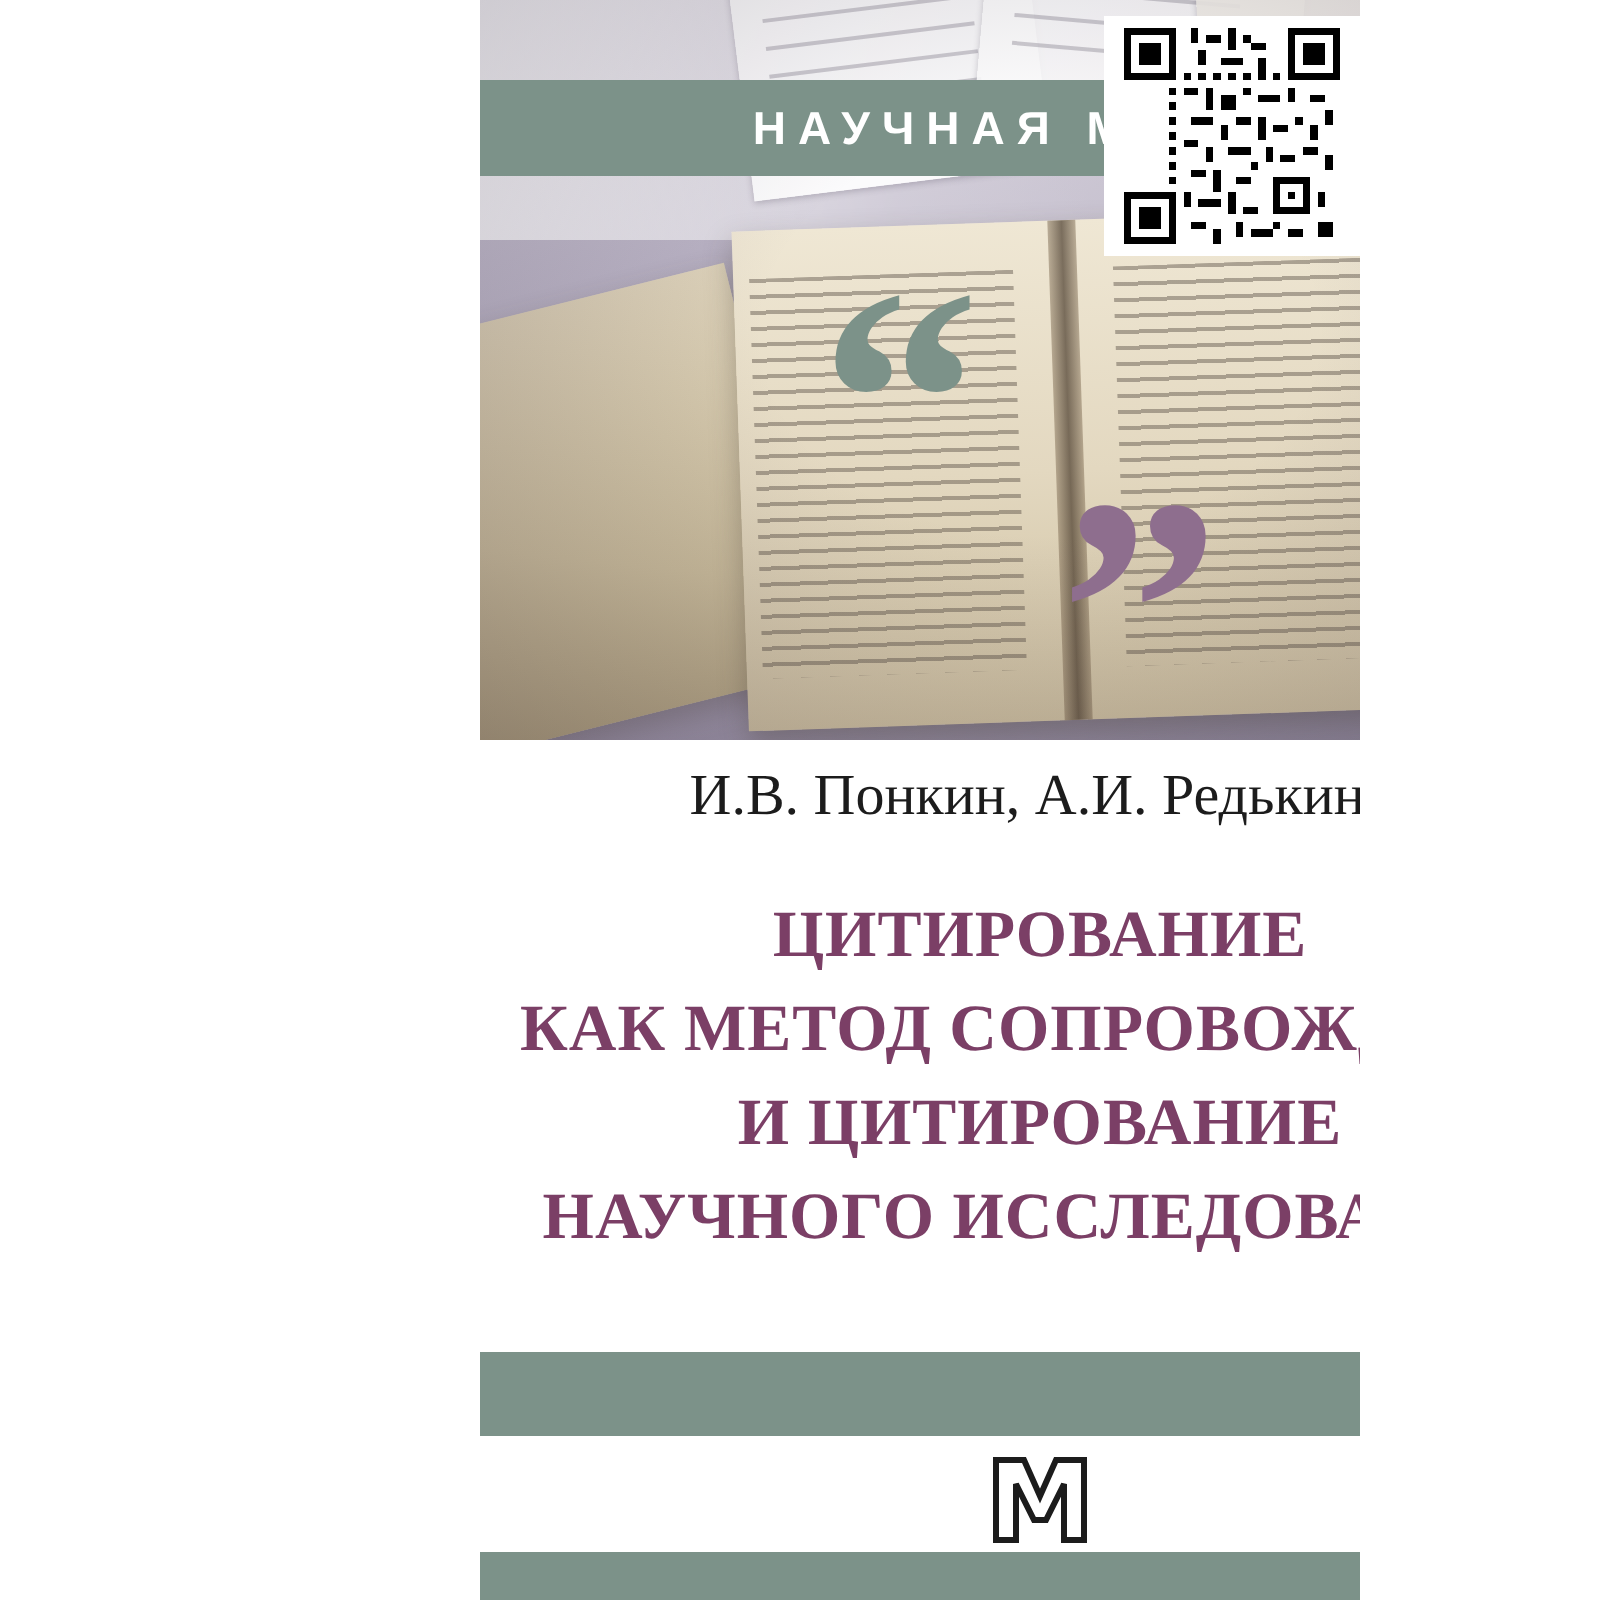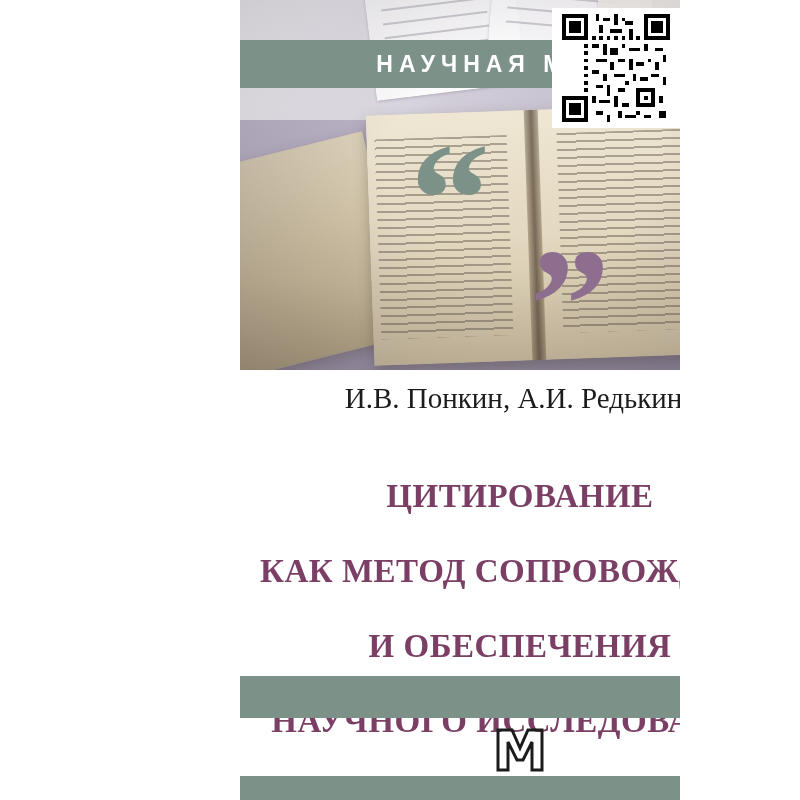--- a/index.html
+++ b/index.html
@@ -200,21 +200,21 @@
     top: 445px;
     width: 520px;
     text-align: center;
     color: #7b3f66;
     font-family: "Liberation Serif", serif;
     font-weight: bold;
     font-size: 33px;
     line-height: 1.42;
     letter-spacing: 0.5px;
   }
-  .title .line { display: block; white-space: nowrap; margin-top: 28px; }
+  .title .line { display: block; white-space: nowrap; }
 
   
   .band-bottom-1 {
     position: absolute;
     left: 120px;
     top: 676px;
     width: 560px;
     height: 42px;
     background: #7c9289;
   }
@@ -279,21 +279,21 @@
     </div>
 
     <div class="quote-open">“</div>
     <div class="quote-close">”</div>
 
     <div class="authors">И.В. Понкин, А.И. Редькина</div>
 
     <div class="title">
       <span class="line">ЦИТИРОВАНИЕ</span>
       <span class="line">КАК МЕТОД СОПРОВОЖДЕНИЯ</span>
-      <span class="line">И ОБЕСПЕЧЕНИЯ</span>
+      <span class="line">И ЦИТИРОВАНИЕ</span>
       <span class="line">НАУЧНОГО ИССЛЕДОВАНИЯ</span>
     </div>
 
     <div class="band-bottom-1"></div>
     <div class="band-bottom-2"></div>
 
     <div class="logo">
       <svg width="60" height="46" viewBox="0 0 60 46" aria-hidden="true">
         <path d="M8 44 L8 4 L22 4 L30 22 L38 4 L52 4 L52 44 L42 44 L42 16 L33 34 L27 34 L18 16 L18 44 Z" fill="none" stroke="#1c1c1c" stroke-width="3"></path>
       </svg>

